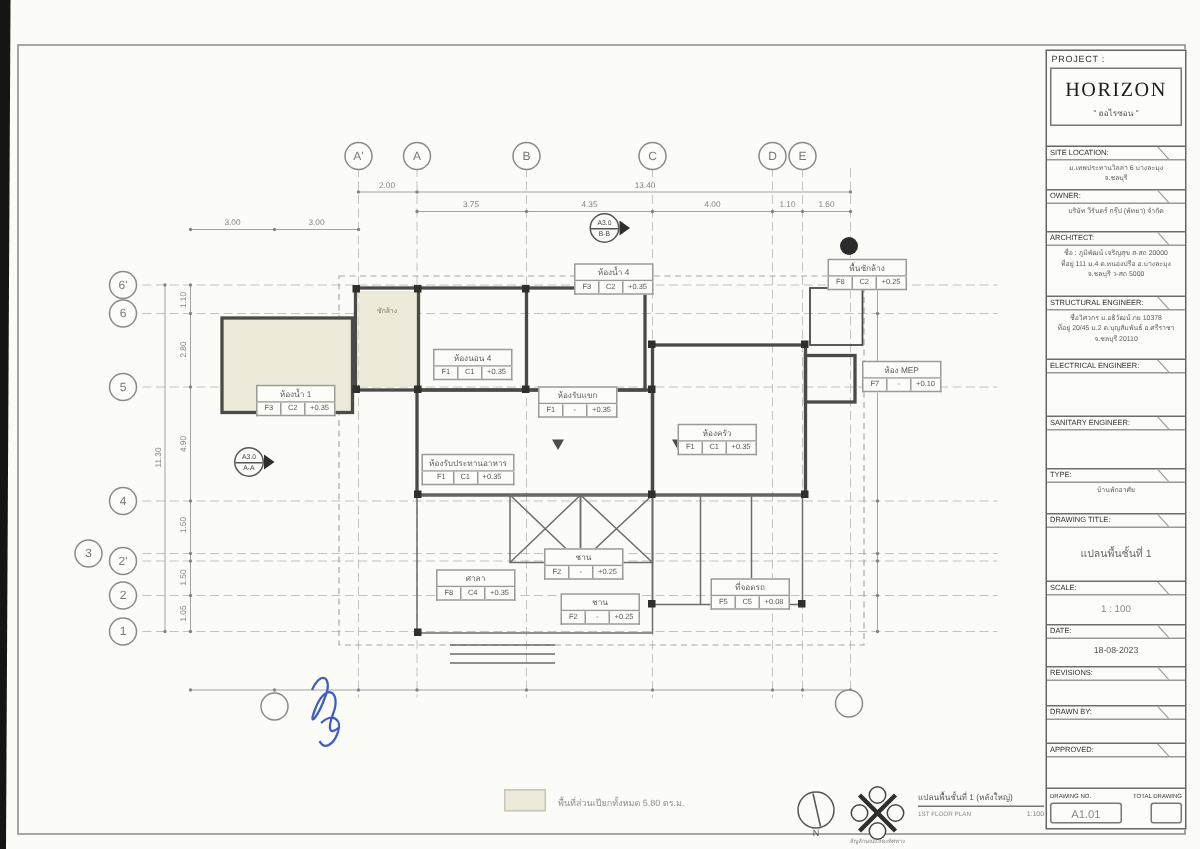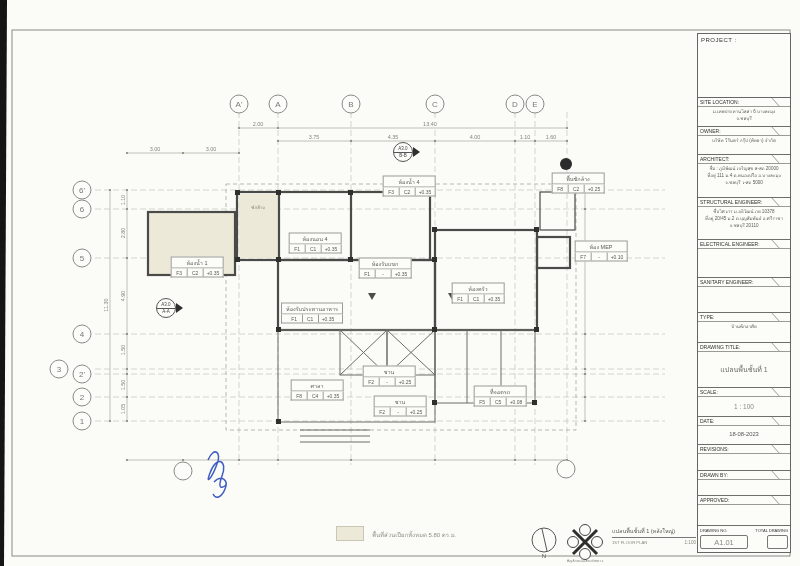--- a/index.html
+++ b/index.html
@@ -371,20 +371,24 @@
     <div class="pt-thai">แปลนพื้นชั้นที่ 1 (หลังใหญ่)</div>
     <div class="pt-row">
       <span class="pt-eng">1ST FLOOR PLAN</span>
       <span class="pt-scale">1:100</span>
     </div>
   </div>
 
   <div class="tb">
     <div class="tb-proj">
       <div class="tb-proj-label">PROJECT :</div>
+      <div class="tb-proj-box">
+        <div class="tb-proj-name">HORIZON</div>
+        <div class="tb-proj-thai">" ฮอไรซอน "</div>
+      </div>
     </div>
     <div id="tb-sections" style="display:flex;flex-direction:column;flex:1;">
         <div class="tb-sec" style="height: 29px;">
           <div class="tb-sec-label">SITE LOCATION:</div>
           <div class="tb-sec-lines">
             <div>ม.เทพประทานวิลล่า 6 บางละมุง</div>
             <div>จ.ชลบุรี</div>
           </div>
         </div>
         <div class="tb-sec" style="height: 28px;">

